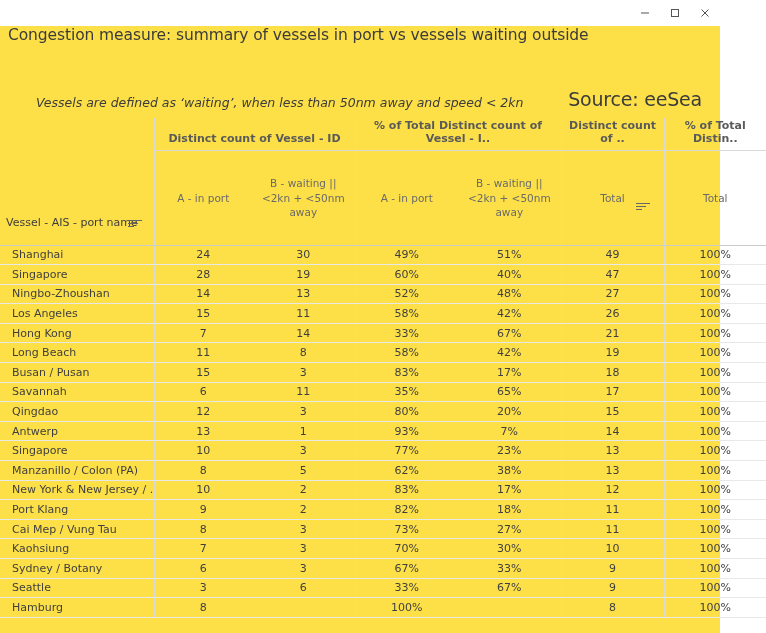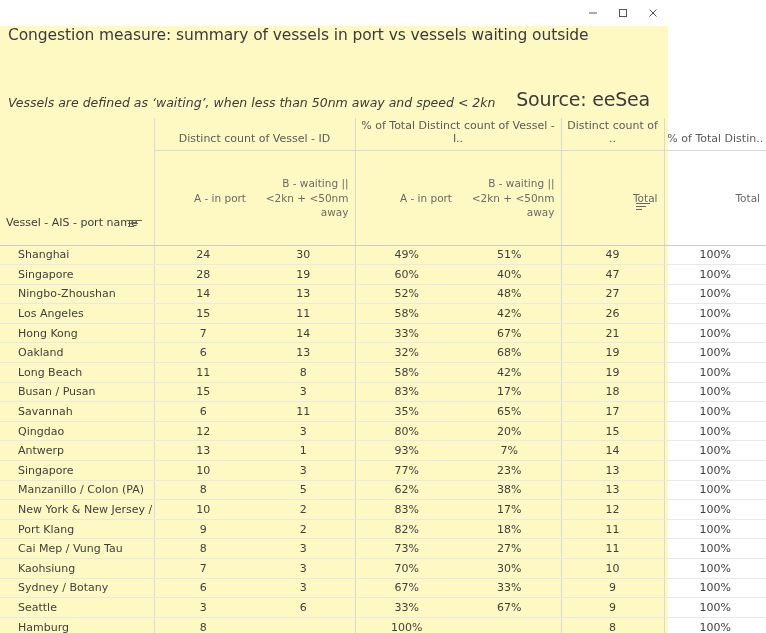--- a/index.html
+++ b/index.html
@@ -9,23 +9,23 @@
   }
   body {
     width: 766px;
     height: 633px;
     font-family: "DejaVu Sans", sans-serif;
     color: #333333;
     overflow: hidden;
   }
   .window {
     position: relative;
-    width: 668px;
+    width: 720px;
     height: 633px;
-    background: #fef9c3;
+    background: #fde047;
     box-sizing: border-box;
   }
   
   .titlebar {
     height: 26px;
     display: flex;
     justify-content: flex-end;
     align-items: center;
     background: #ffffff;
   }
@@ -57,20 +57,21 @@
     display: flex;
     align-items: flex-end;
     justify-content: space-between;
     margin-top: 1px;
   }
   .subtitle {
     font-size: 12.5px;
     font-style: italic;
     color: #3b3b3b;
     white-space: nowrap;
+    margin-left: 28px;
   }
   .source {
     font-size: 19px;
     color: #3b3b3b;
     white-space: nowrap;
     padding-right: 8px;
     letter-spacing: -0.2px;
     margin-top: 43px;
   }
 
@@ -95,32 +96,32 @@
   table.pivot col.c6 { width: 102px; }
 
   
   .grp {
     height: 26px;
     font-size: 11px;
     color: #5a5a5a;
     text-align: center;
     vertical-align: bottom;
     padding-bottom: 5px;
-    font-weight: normal;
+    font-weight: bold;
     border-bottom: 1px solid #d9d9d9;
   }
   .grp.blank { border-bottom: none; }
 
   
   .colhdr {
     height: 78px;
     font-size: 10.5px;
     color: #6a6a6a;
     font-weight: normal;
-    text-align: right;
+    text-align: center;
     vertical-align: middle;
     padding: 2px 6px;
     line-height: 1.35;
     border-bottom: 1px solid #cccccc;
   }
   .colhdr.first {
     text-align: left;
     vertical-align: bottom;
     padding-bottom: 14px;
     font-size: 11px;
@@ -156,21 +157,21 @@
     font-size: 11px;
     color: #3f3f3f;
     border-bottom: 1px solid #e8e8e8;
     padding: 0 6px;
     height: 18.6px;
     white-space: nowrap;
     overflow: hidden;
   }
   tbody td.name {
     text-align: left;
-    padding-left: 18px;
+    padding-left: 12px;
   }
   tbody td.num {
     text-align: center;
   }
   .vline {
     border-left: 1px solid #d9d9d9;
   }
   .vline-head {
     border-left: 1px solid #d9d9d9;
   }
@@ -290,29 +291,20 @@
           <tr>
             <td class="name">Hong Kong</td>
             <td class="num vline">7</td>
             <td class="num">14</td>
             <td class="num vline">33%</td>
             <td class="num">67%</td>
             <td class="num vline">21</td>
             <td class="num vline">100%</td>
           </tr>
           <tr>
-            <td class="name">Oakland</td>
-            <td class="num vline">6</td>
-            <td class="num">13</td>
-            <td class="num vline">32%</td>
-            <td class="num">68%</td>
-            <td class="num vline">19</td>
-            <td class="num vline">100%</td>
-          </tr>
-          <tr>
             <td class="name">Long Beach</td>
             <td class="num vline">11</td>
             <td class="num">8</td>
             <td class="num vline">58%</td>
             <td class="num">42%</td>
             <td class="num vline">19</td>
             <td class="num vline">100%</td>
           </tr>
           <tr>
             <td class="name">Busan / Pusan</td>

